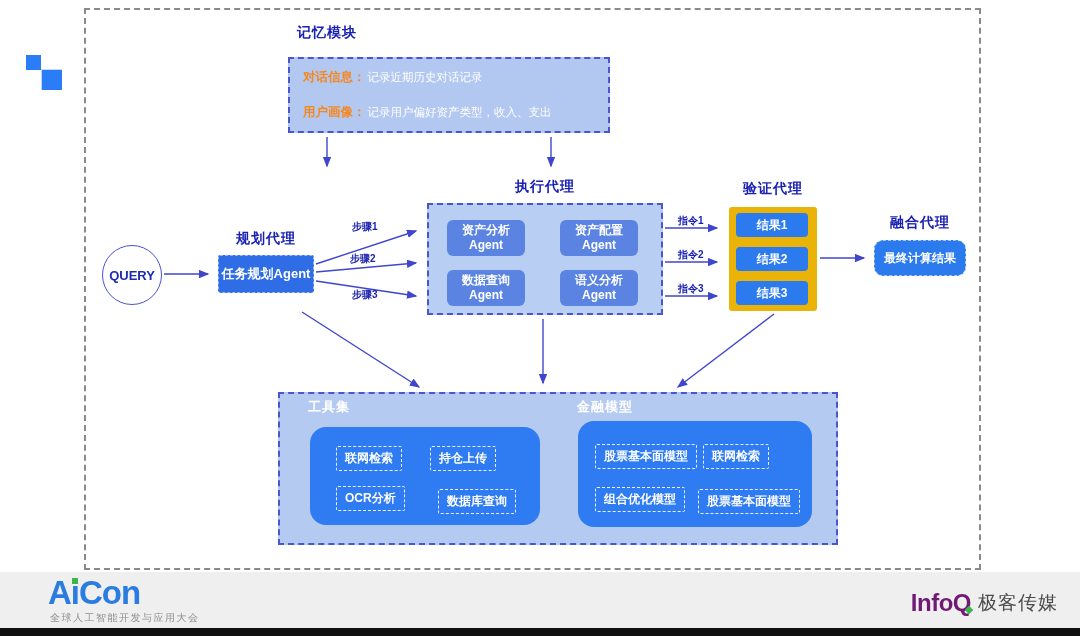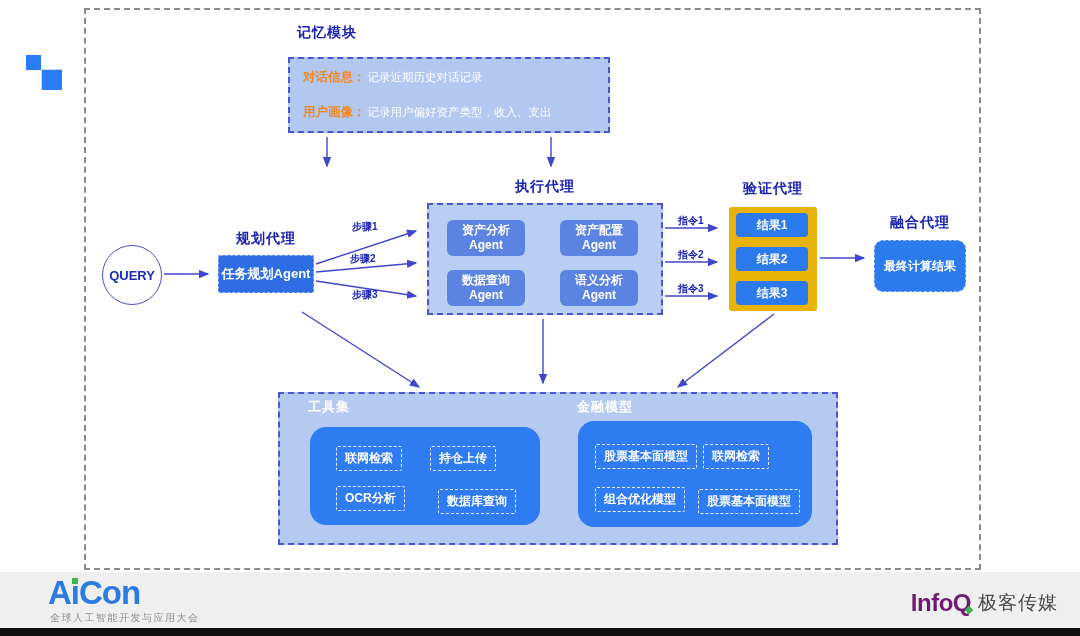--- a/index.html
+++ b/index.html
@@ -76,21 +76,21 @@
     background:#eab308; border-radius:3px;
   }
   .result-box {
     position:absolute; left:7px; width:72px; height:24px; border-radius:4px;
     background:#2b7aee; color:#fff; font-weight:bold; font-size:12px;
     display:flex; align-items:center; justify-content:center;
   }
 
   
   .fusion-box {
-    position:absolute; left:874px; top:240px; width:92px; height:52px;
+    position:absolute; left:874px; top:240px; width:92px; height:36px;
     background:#2b7aee; border:1.5px dashed #a8c4f5; border-radius:9px;
     display:flex; align-items:center; justify-content:center;
     color:#fff; font-weight:bold; font-size:12px;
   }
 
   
   .bottom-box {
     position:absolute; left:278px; top:392px; width:560px; height:153px;
     background:#b5caf1; border:2px dashed #4a55cf;
   }

